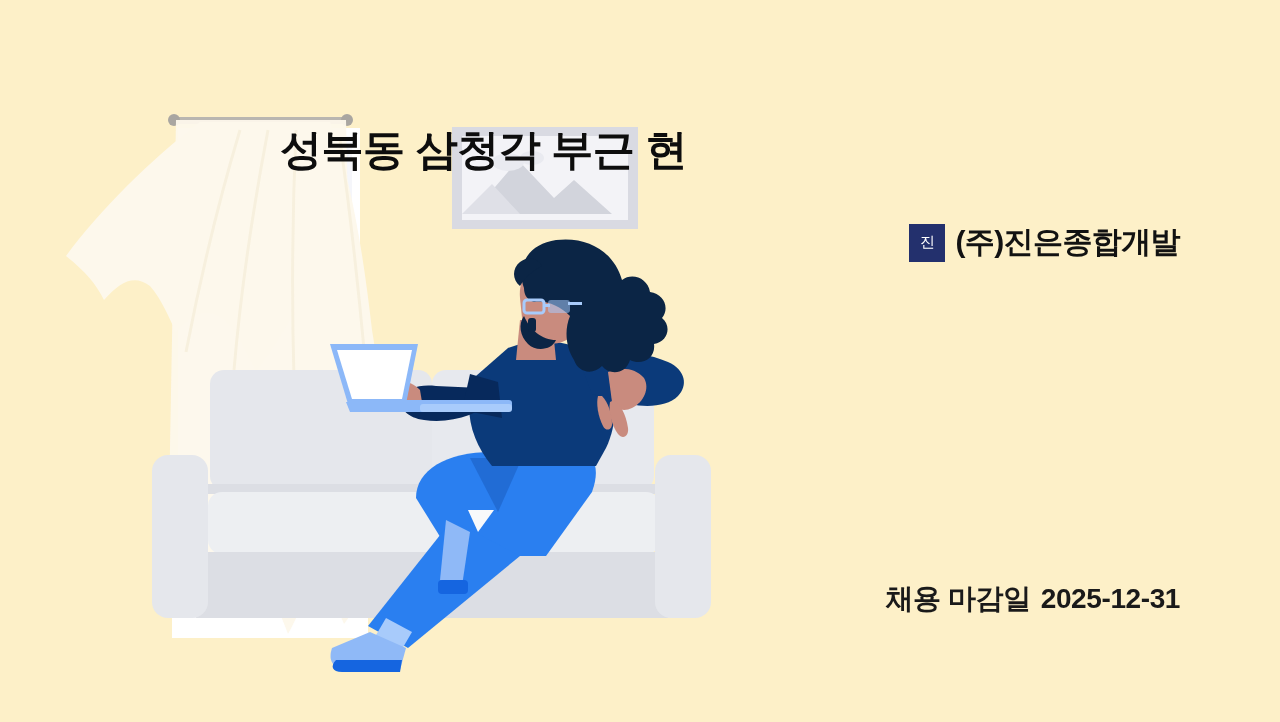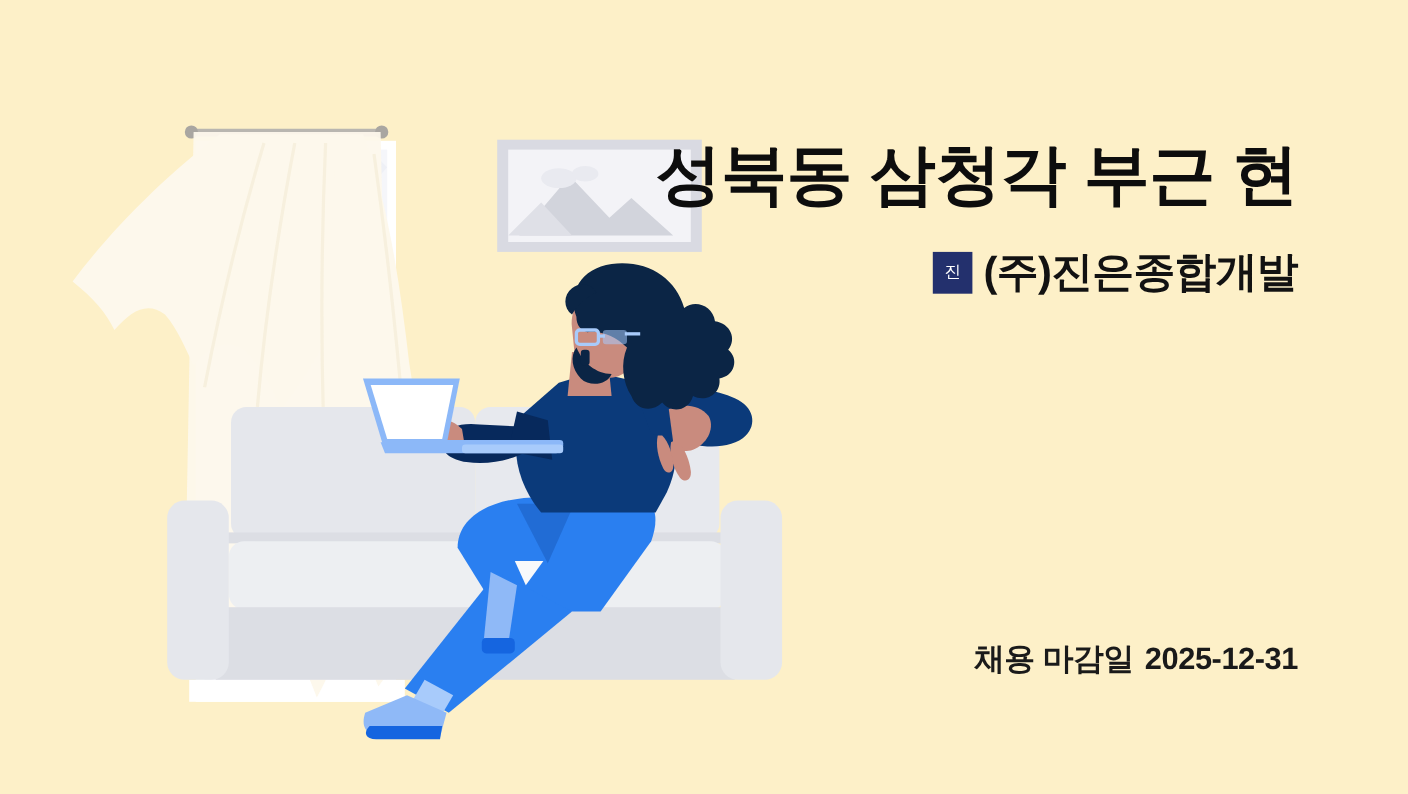--- a/index.html
+++ b/index.html
@@ -40,27 +40,27 @@
   .ph-icon .inner{
     width:100%; height:100%;
     background:#f3f3f7;
     position:relative;
     overflow:hidden;
   }
   .ph-icon .inner svg{ position:absolute; left:0; bottom:0; }
 
   .title{
     position:relative;
-    font-size:60px;
+    font-size:42px;
     font-weight:bold;
     line-height:1.08;
     color:#0d0d0d;
     letter-spacing:-0.5px;
     white-space:nowrap;
-    text-align:right;
+    text-align:left;
     z-index:2;
   }
 
   .company-row{
     position:absolute;
     right:100px; top:222px;
     display:flex;
     align-items:center;
     gap:10px;
     justify-content:flex-end;
@@ -69,21 +69,21 @@
   .company-badge{
     width:36px; height:38px;
     background:#23306d;
     color:#ffffff;
     font-size:15px;
     font-weight:normal;
     display:flex; align-items:center; justify-content:center;
     flex:0 0 auto;
   }
   .company-name{
-    font-size:38px;
+    font-size:30px;
     font-weight:bold;
     color:#121212;
     white-space:nowrap;
     letter-spacing:-0.6px;
   }
 
   .deadline{
     position:absolute;
     right:100px; top:580px;
     font-size:28px;

